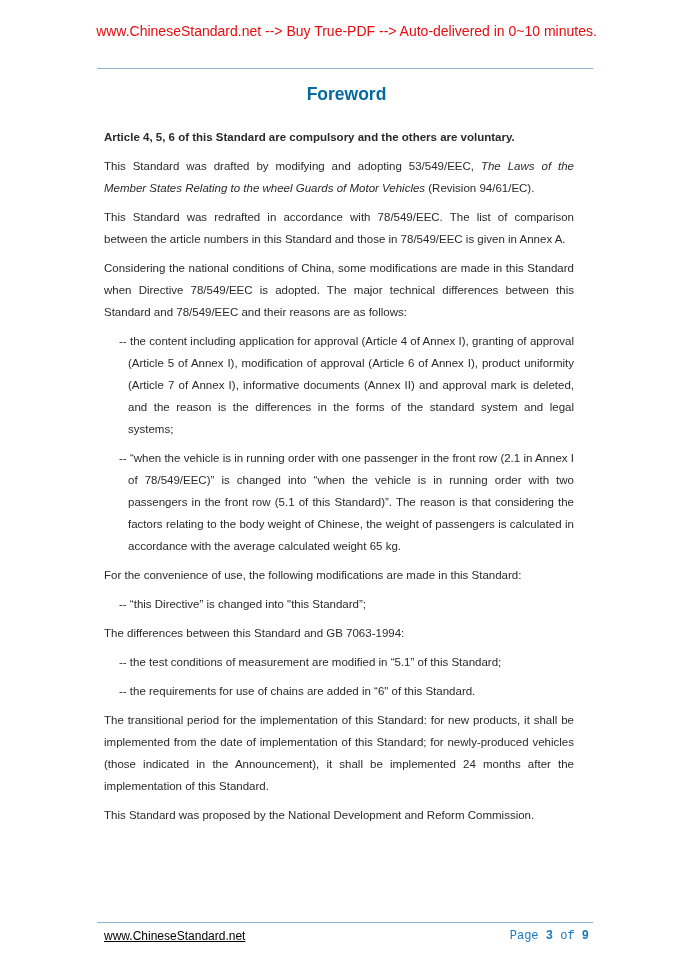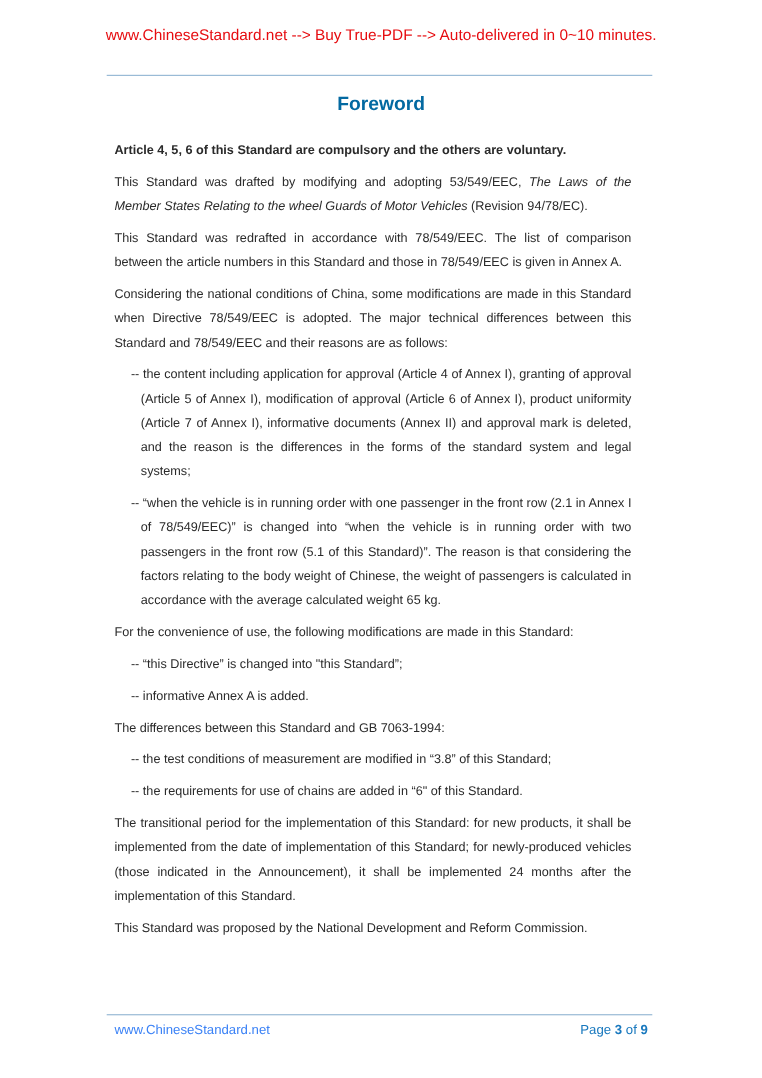--- a/index.html
+++ b/index.html
@@ -58,57 +58,58 @@
   .content p.bullet {
     padding-left: 24px;
     text-indent: -9px;
   }
   .content em { font-style: italic; }
   .footer-link {
     position: absolute;
     top: 929px;
     left: 104px;
     font-size: 12px;
-    color: #3b82f6;
+    color: #000000;
+    text-decoration: underline;
     cursor: pointer;
     text-align: center;
   }
   .page-info {
     position: absolute;
     top: 929px;
     right: 104px;
     font-size: 12px;
     color: #1878be;
+    font-family: Liberation Mono, monospace;
   }
   .page-info .num { font-weight: bold; }
 </style>
 </head>
 <body>
 
 <div class="page">
 
   <div class="notice">www.ChineseStandard.net --&gt; Buy True-PDF --&gt; Auto-delivered in 0~10 minutes.</div>
 
 
   <div class="rule rule-top"></div>
 
   <div class="title">Foreword</div>
 
   <div class="content">
       <p class="bold"><span>Article 4, 5, 6 of this Standard are compulsory and the others are voluntary.</span></p>
-      <p class="para"><span>This Standard was drafted by modifying and adopting 53/549/EEC, </span><em>The Laws of the Member States Relating to the wheel Guards of Motor Vehicles</em><span> (Revision 94/78/EC).</span></p>
+      <p class="para"><span>This Standard was drafted by modifying and adopting 53/549/EEC, </span><em>The Laws of the Member States Relating to the wheel Guards of Motor Vehicles</em><span> (Revision 94/61/EC).</span></p>
       <p class="para"><span>This Standard was redrafted in accordance with 78/549/EEC. The list of comparison between the article numbers in this Standard and those in 78/549/EEC is given in Annex A.</span></p>
       <p class="para"><span>Considering the national conditions of China, some modifications are made in this Standard when Directive 78/549/EEC is adopted. The major technical differences between this Standard and 78/549/EEC and their reasons are as follows:</span></p>
       <p class="bullet"><span>-- the content including application for approval (Article 4 of Annex I), granting of approval (Article 5 of Annex I), modification of approval (Article 6 of Annex I), product uniformity (Article 7 of Annex I), informative documents (Annex II) and approval mark is deleted, and the reason is the differences in the forms of the standard system and legal systems;</span></p>
       <p class="bullet"><span>-- “when the vehicle is in running order with one passenger in the front row (2.1 in Annex I of 78/549/EEC)” is changed into “when the vehicle is in running order with two passengers in the front row (5.1 of this Standard)”. The reason is that considering the factors relating to the body weight of Chinese, the weight of passengers is calculated in accordance with the average calculated weight 65 kg.</span></p>
       <p class="para"><span>For the convenience of use, the following modifications are made in this Standard:</span></p>
       <p class="bullet"><span>-- “this Directive” is changed into "this Standard”;</span></p>
-      <p class="bullet"><span>-- informative Annex A is added.</span></p>
       <p class="para"><span>The differences between this Standard and GB 7063-1994:</span></p>
-      <p class="bullet"><span>-- the test conditions of measurement are modified in “3.8” of this Standard;</span></p>
+      <p class="bullet"><span>-- the test conditions of measurement are modified in “5.1” of this Standard;</span></p>
       <p class="bullet"><span>-- the requirements for use of chains are added in “6" of this Standard.</span></p>
       <p class="para"><span>The transitional period for the implementation of this Standard: for new products, it shall be implemented from the date of implementation of this Standard; for newly-produced vehicles (those indicated in the Announcement), it shall be implemented 24 months after the implementation of this Standard.</span></p>
       <p class="para"><span>This Standard was proposed by the National Development and Reform Commission.</span></p>
     </div>
 
   <div class="rule rule-footer"></div>
 
   <a class="footer-link">www.ChineseStandard.net</a>
 
   <div class="page-info"><span>Page</span> <span class="num">3</span> <span>of</span> <span class="num">9</span></div>

